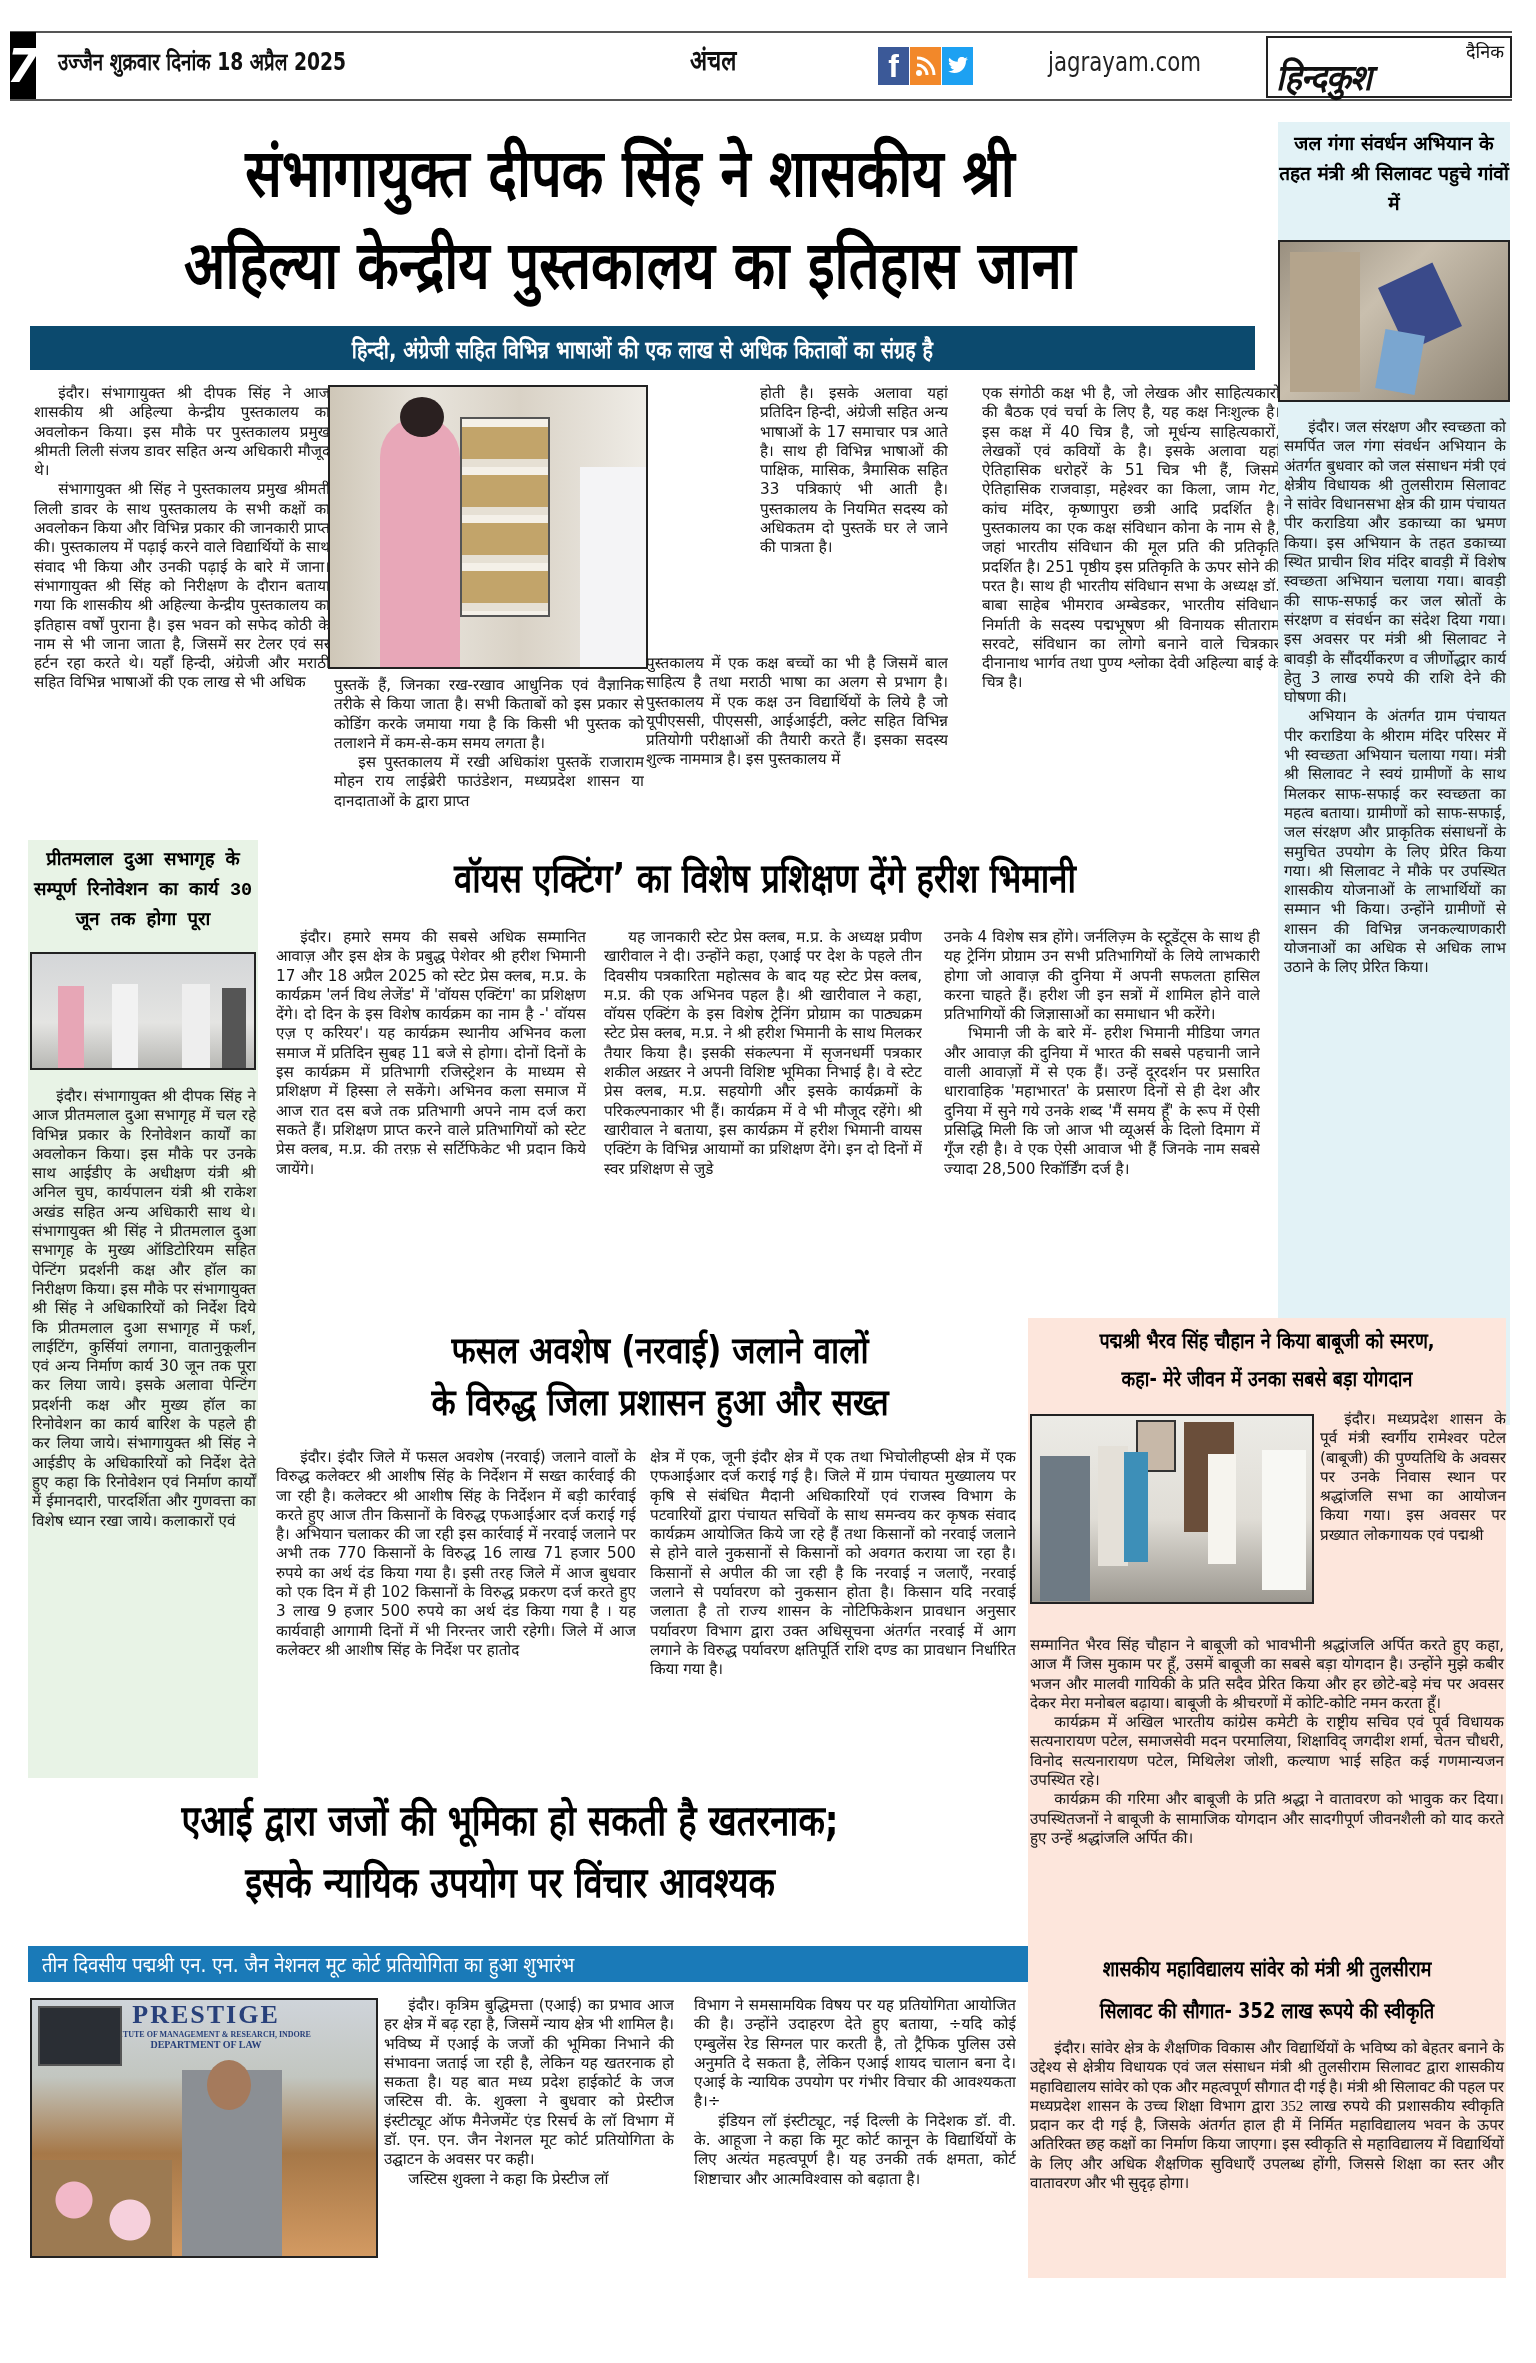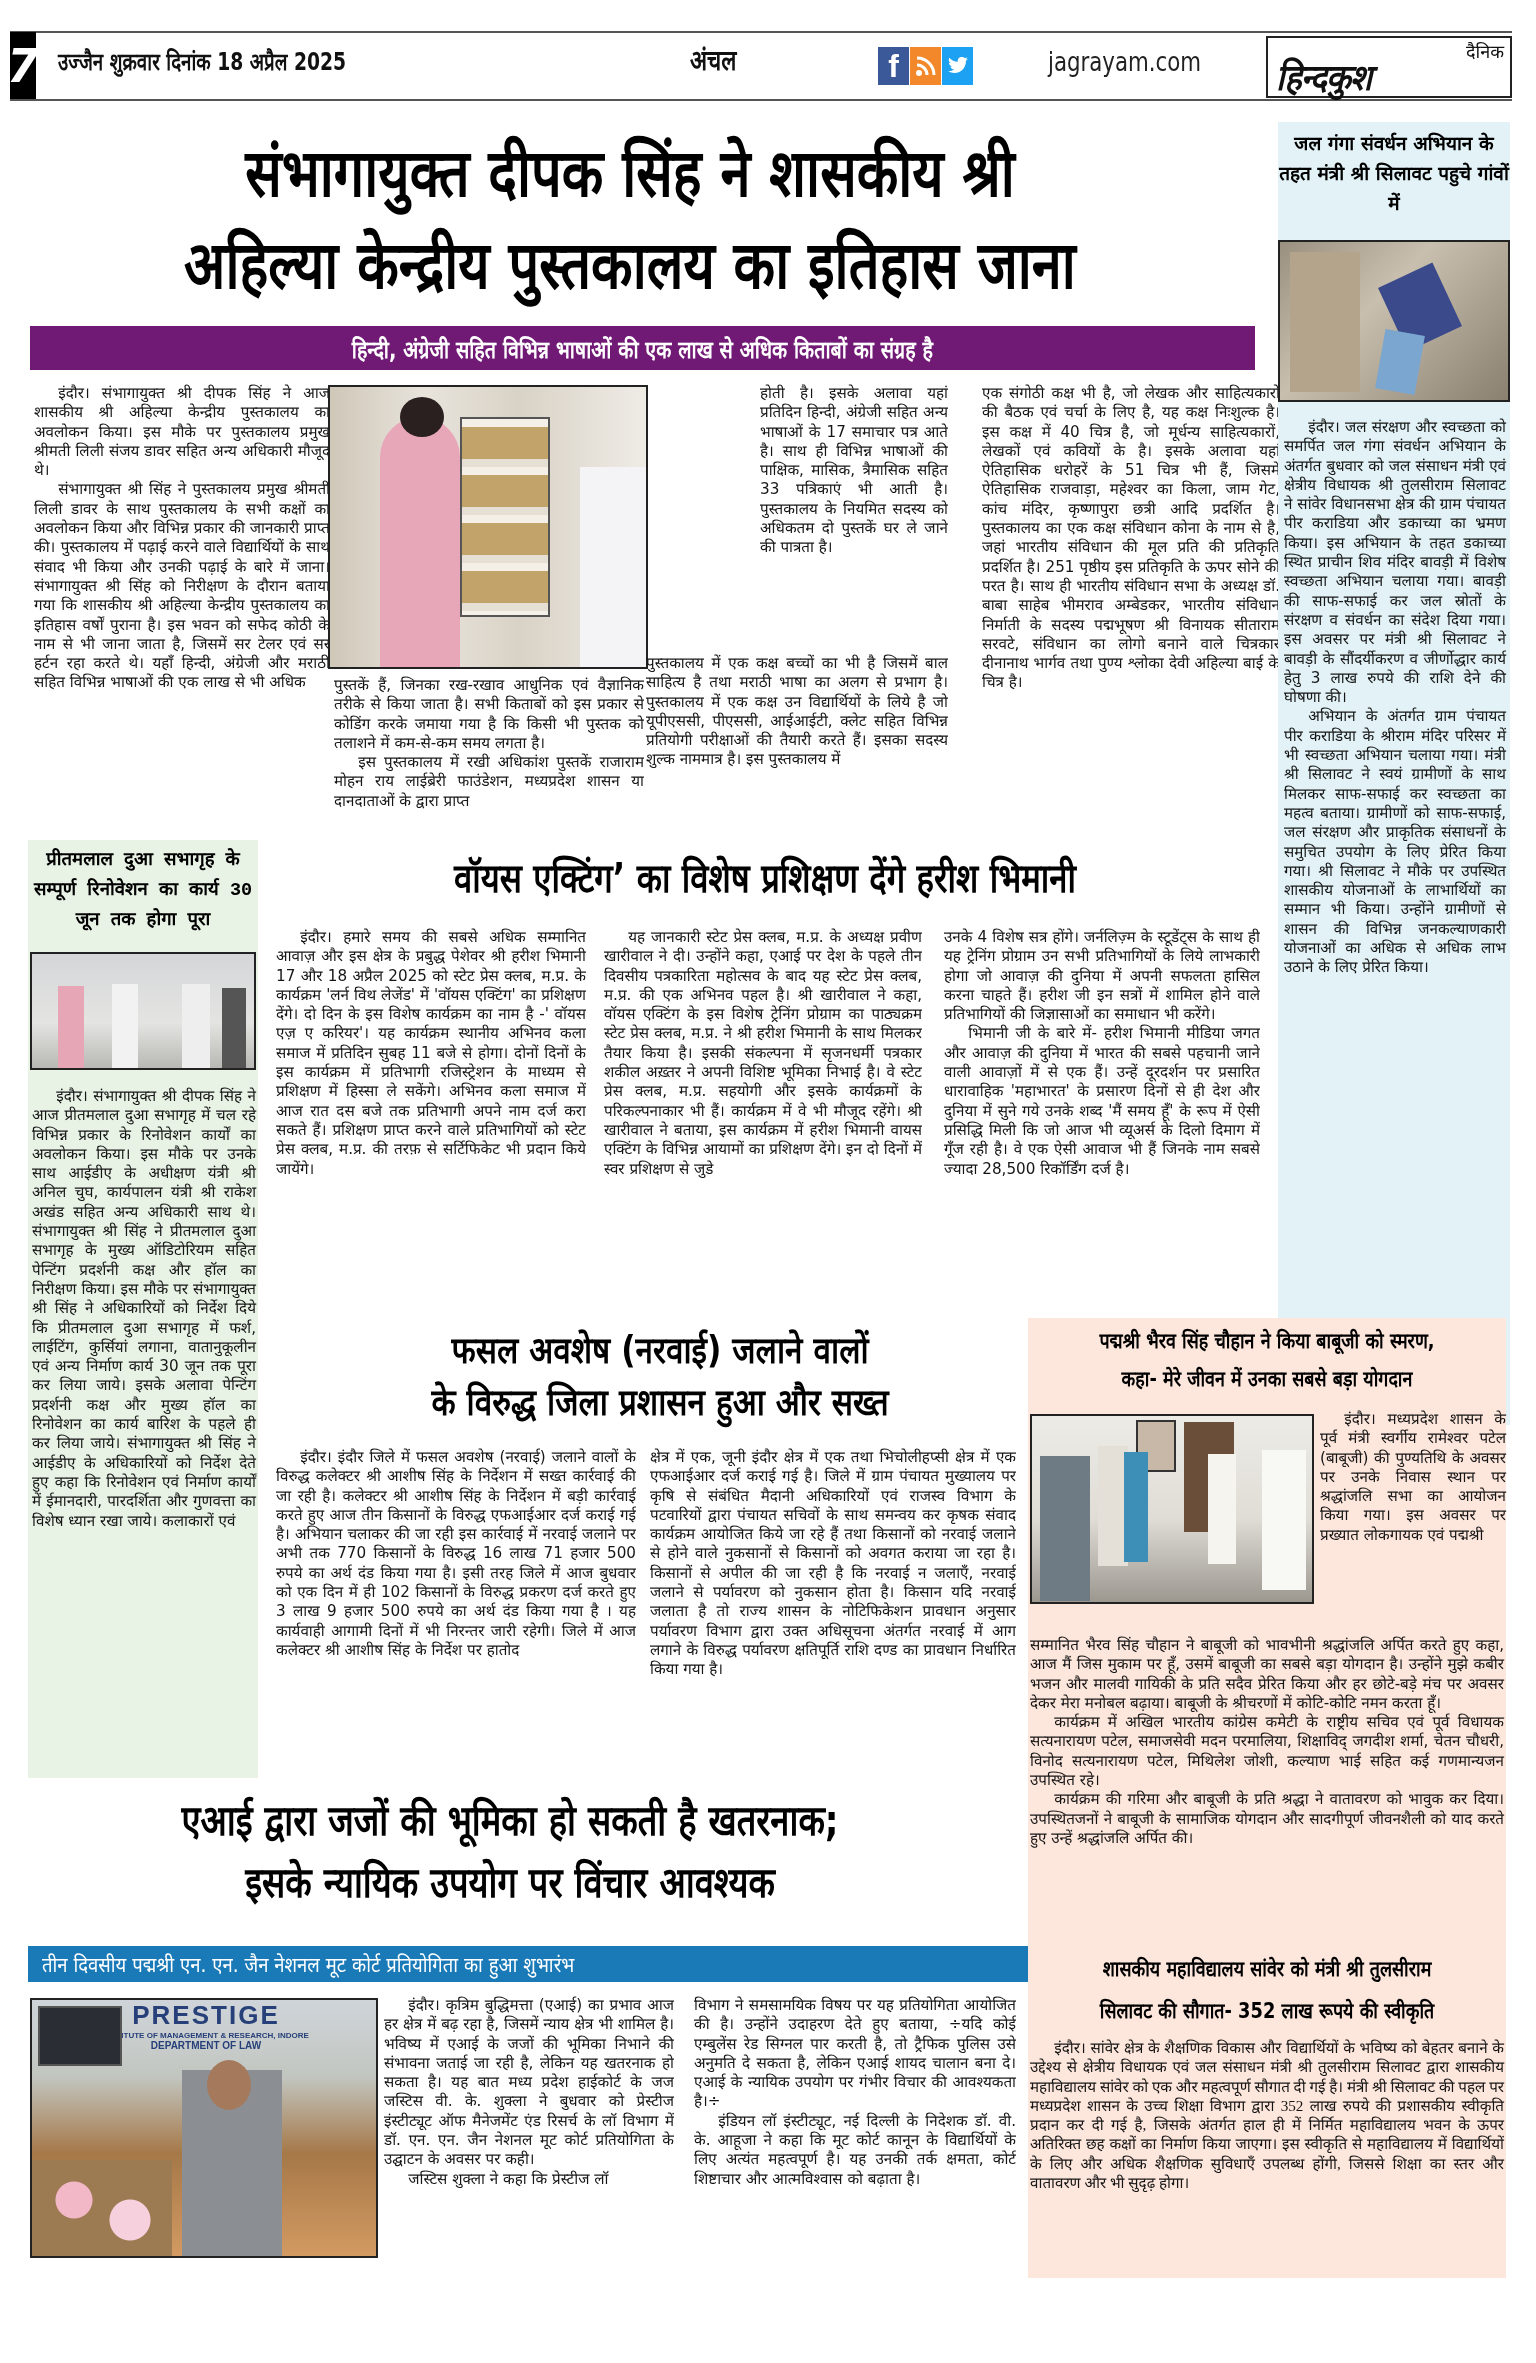--- a/index.html
+++ b/index.html
@@ -15,21 +15,21 @@
   #page-num { left: 10px; top: 32px; width: 26px; height: 67px; background: #000; color: #fff; font-size: 46px; font-weight: bold; font-style: italic; display: flex; align-items: center; justify-content: center; }
   #date-line { left: 58px; top: 44px; font-size: 24px; font-weight: bold; transform: scaleX(0.78); transform-origin: left top; white-space: nowrap; }
   #section-name { left: 690px; top: 40px; font-size: 28px; font-weight: bold; transform: scaleX(0.8); transform-origin: left top; white-space: nowrap; }
   .social { top: 47px; width: 31px; height: 38px; display: flex; align-items: center; justify-content: center; color: #fff; font-weight: bold; }
   #site-url { left: 1048px; top: 47px; font-size: 26px; color: #222; transform: scaleX(0.82); transform-origin: left top; white-space: nowrap; }
   #logo-box { left: 1266px; top: 36px; width: 246px; height: 62px; border: 2px solid #222; }
   #logo-small { position: absolute; right: 6px; top: 1px; font-size: 18px; }
   #logo-main { position: absolute; left: 8px; top: 14px; font-size: 36px; font-weight: bold; font-style: italic; transform: scaleX(0.9); transform-origin: left top; white-space: nowrap; letter-spacing: -1px; }
   
   #lead-h1 { left: 40px; top: 128px; width: 1180px; font-size: 66px; line-height: 92px; }
-  #lead-strap { left: 30px; top: 326px; width: 1225px; height: 44px; background: #701a75; color: #fff; font-size: 24px; display: flex; align-items: center; justify-content: center; font-weight: bold; }
+  #lead-strap { left: 30px; top: 326px; width: 1225px; height: 44px; background: #0c4a6e; color: #fff; font-size: 24px; display: flex; align-items: center; justify-content: center; font-weight: bold; }
   #lead-strap span { transform: scaleX(0.82); white-space: nowrap; display: inline-block; }
   
   #jal-box { left: 1278px; top: 122px; width: 232px; height: 1303px; background: #e2f2f6; }
   #jal-h { left: 1278px; top: 128px; width: 232px; font-size: 19px; line-height: 30px; }
   #jal-text { left: 1284px; top: 418px; width: 222px; }
   
   #ren-box { left: 28px; top: 840px; width: 230px; height: 938px; background: #e8f3e6; }
   #ren-h { left: 28px; top: 846px; width: 230px; font-size: 18.5px; line-height: 30px; font-family: Liberation Mono, monospace; }
   #ren-text { left: 32px; top: 1075px; width: 224px; margin-top: 12px; }
   
@@ -187,21 +187,21 @@
 </div>
 
 <div class="abs head" id="ai-h">
   <div style="transform:scaleX(0.82);white-space:nowrap;">एआई द्वारा जजों की भूमिका हो सकती है खतरनाक;</div>
   <div style="transform:scaleX(0.82);white-space:nowrap;">इसके न्यायिक उपयोग पर विंचार आवश्यक</div>
 </div>
 <div class="abs" id="ai-strap">
     <span>तीन दिवसीय पद्मश्री एन. एन. जैन नेशनल मूट कोर्ट प्रतियोगिता का हुआ शुभारंभ</span>
   </div>
 <div class="photo" style="left:30px;top:1998px;width:348px;height:260px;background:linear-gradient(180deg,#cfd4da 0%,#c2c6c0 30%,#a67848 60%,#d39a62 100%);">
-  <div style="position:absolute;left:0;top:0;width:348px;height:70px;text-align:center;color:#28407a;font-weight:bold;font-family:Liberation Sans, sans-serif;">
+  <div style="position:absolute;left:0;top:0;width:348px;height:70px;text-align:center;color:#28407a;font-weight:bold;font-family:Liberation Serif, serif;">
     <div style="font-size:26px;letter-spacing:2px;">PRESTIGE</div>
     <div style="font-size:8px;">INSTITUTE OF MANAGEMENT &amp; RESEARCH, INDORE</div>
     <div style="font-size:10px;">DEPARTMENT OF LAW</div>
   </div>
   <div style="position:absolute;left:6px;top:6px;width:84px;height:60px;background:#2a2e34;border:2px solid #555;"></div>
   <div style="position:absolute;left:150px;top:70px;width:100px;height:190px;background:#8b8f94;"></div>
   <div style="position:absolute;left:175px;top:60px;width:44px;height:50px;background:#a57a5c;border-radius:50%;"></div>
   <div style="position:absolute;left:0;top:160px;width:140px;height:100px;background:radial-gradient(circle at 30% 40%,#f2b8c8 0 18px,transparent 19px),radial-gradient(circle at 70% 60%,#f6d0dc 0 20px,transparent 21px),#9c7a52;"></div>
 </div>
 <div class="abs body-text" style="left:384px;top:1996px;width:290px;height:262px;overflow:hidden;">

